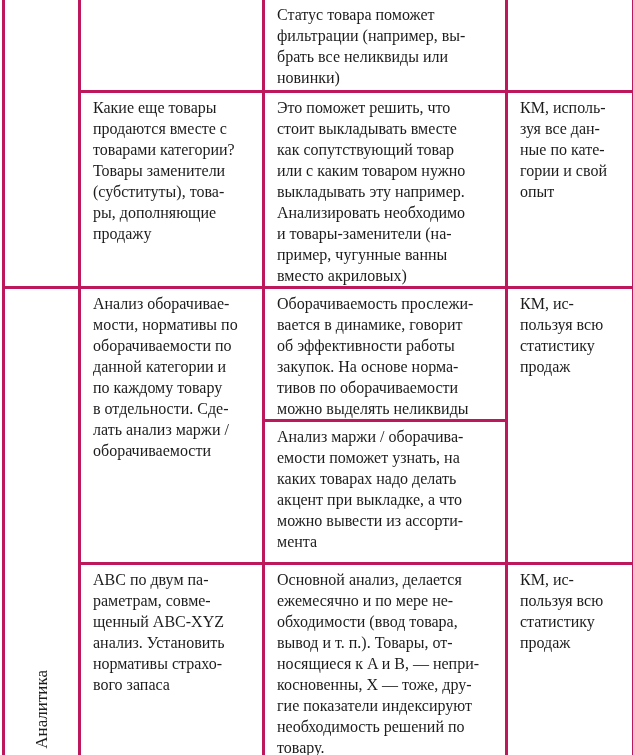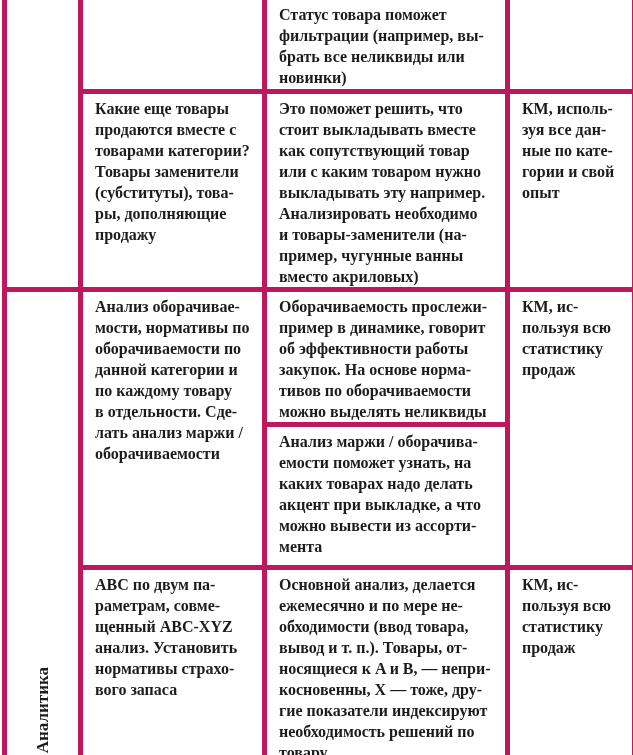--- a/index.html
+++ b/index.html
@@ -8,32 +8,31 @@
     background: #ffffff;
   }
   .page {
     position: relative;
     width: 633px;
     height: 755px;
     background: #ffffff;
     overflow: hidden;
     font-family: "Liberation Serif", "DejaVu Serif", serif;
     color: #1c1c1c;
-    font-weight: bold;
   }
   table.category-table {
     border-collapse: collapse;
     table-layout: fixed;
     width: 630px;
     margin-left: 2px;
     border-top: none;
     border-bottom: 3px solid #1c1c1c;
   }
   .category-table td {
-    border: 5px solid #be185d;
+    border: 3px solid #be185d;
     vertical-align: top;
     padding: 4px 8px 0 12px;
     font-size: 16px;
     line-height: 21px;
     white-space: pre-line;
     overflow: hidden;
   }
   .category-table tr.row-a td {
     border-top: none;
   }
@@ -102,21 +101,21 @@
         </td>
         <td rowspan="2">Анализ оборачивае-
 мости, нормативы по
 оборачиваемости по
 данной категории и
 по каждому товару
 в отдельности. Сде-
 лать анализ маржи /
 оборачиваемости</td>
         <td>Оборачиваемость прослежи-
-пример в динамике, говорит
+вается в динамике, говорит
 об эффективности работы
 закупок. На основе норма-
 тивов по оборачиваемости
 можно выделять неликвиды</td>
         <td rowspan="2">КМ, ис-
 пользуя всю
 статистику
 продаж</td>
       </tr>
       <tr class="row-d" style="height:143px">

